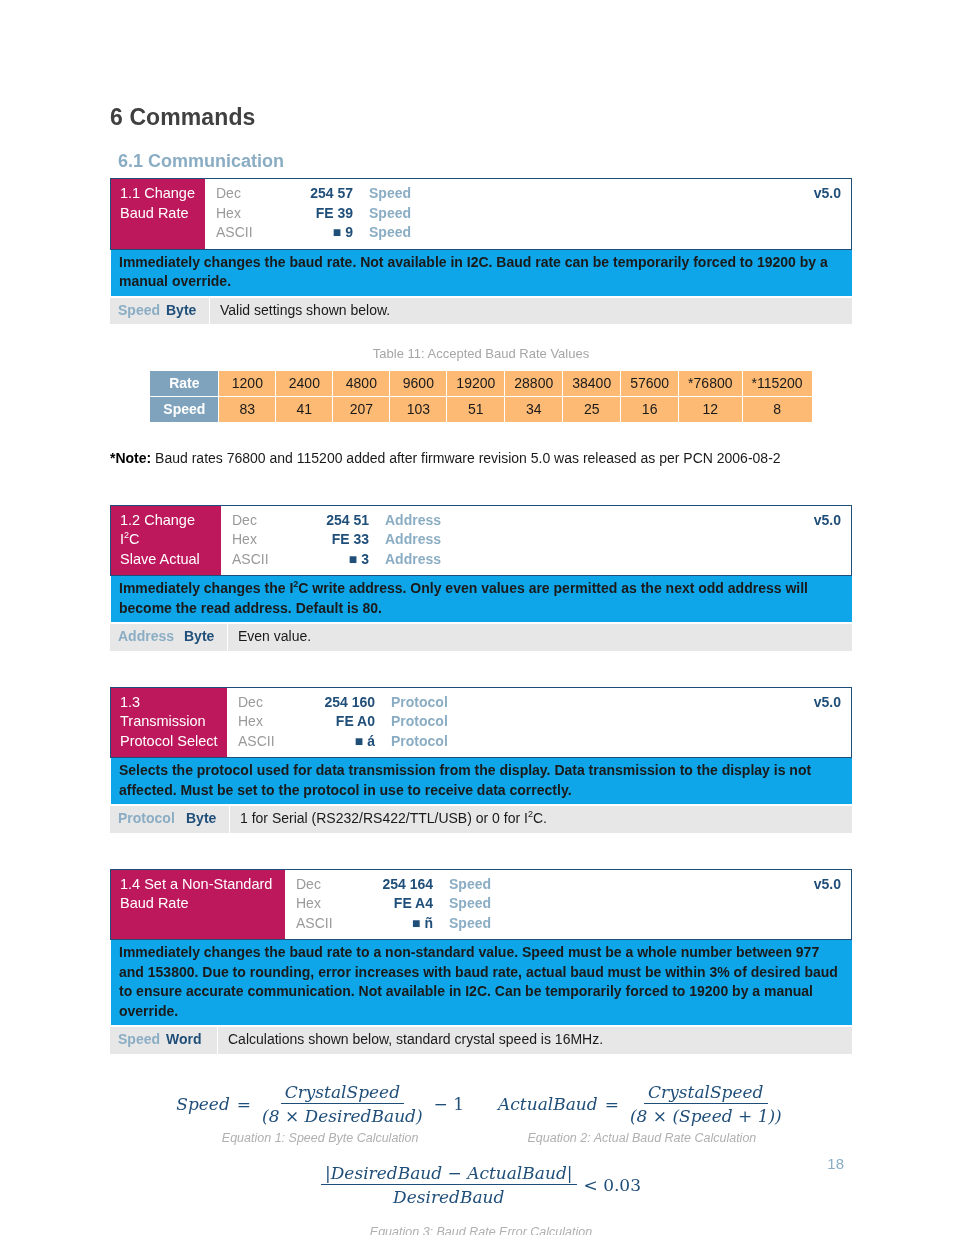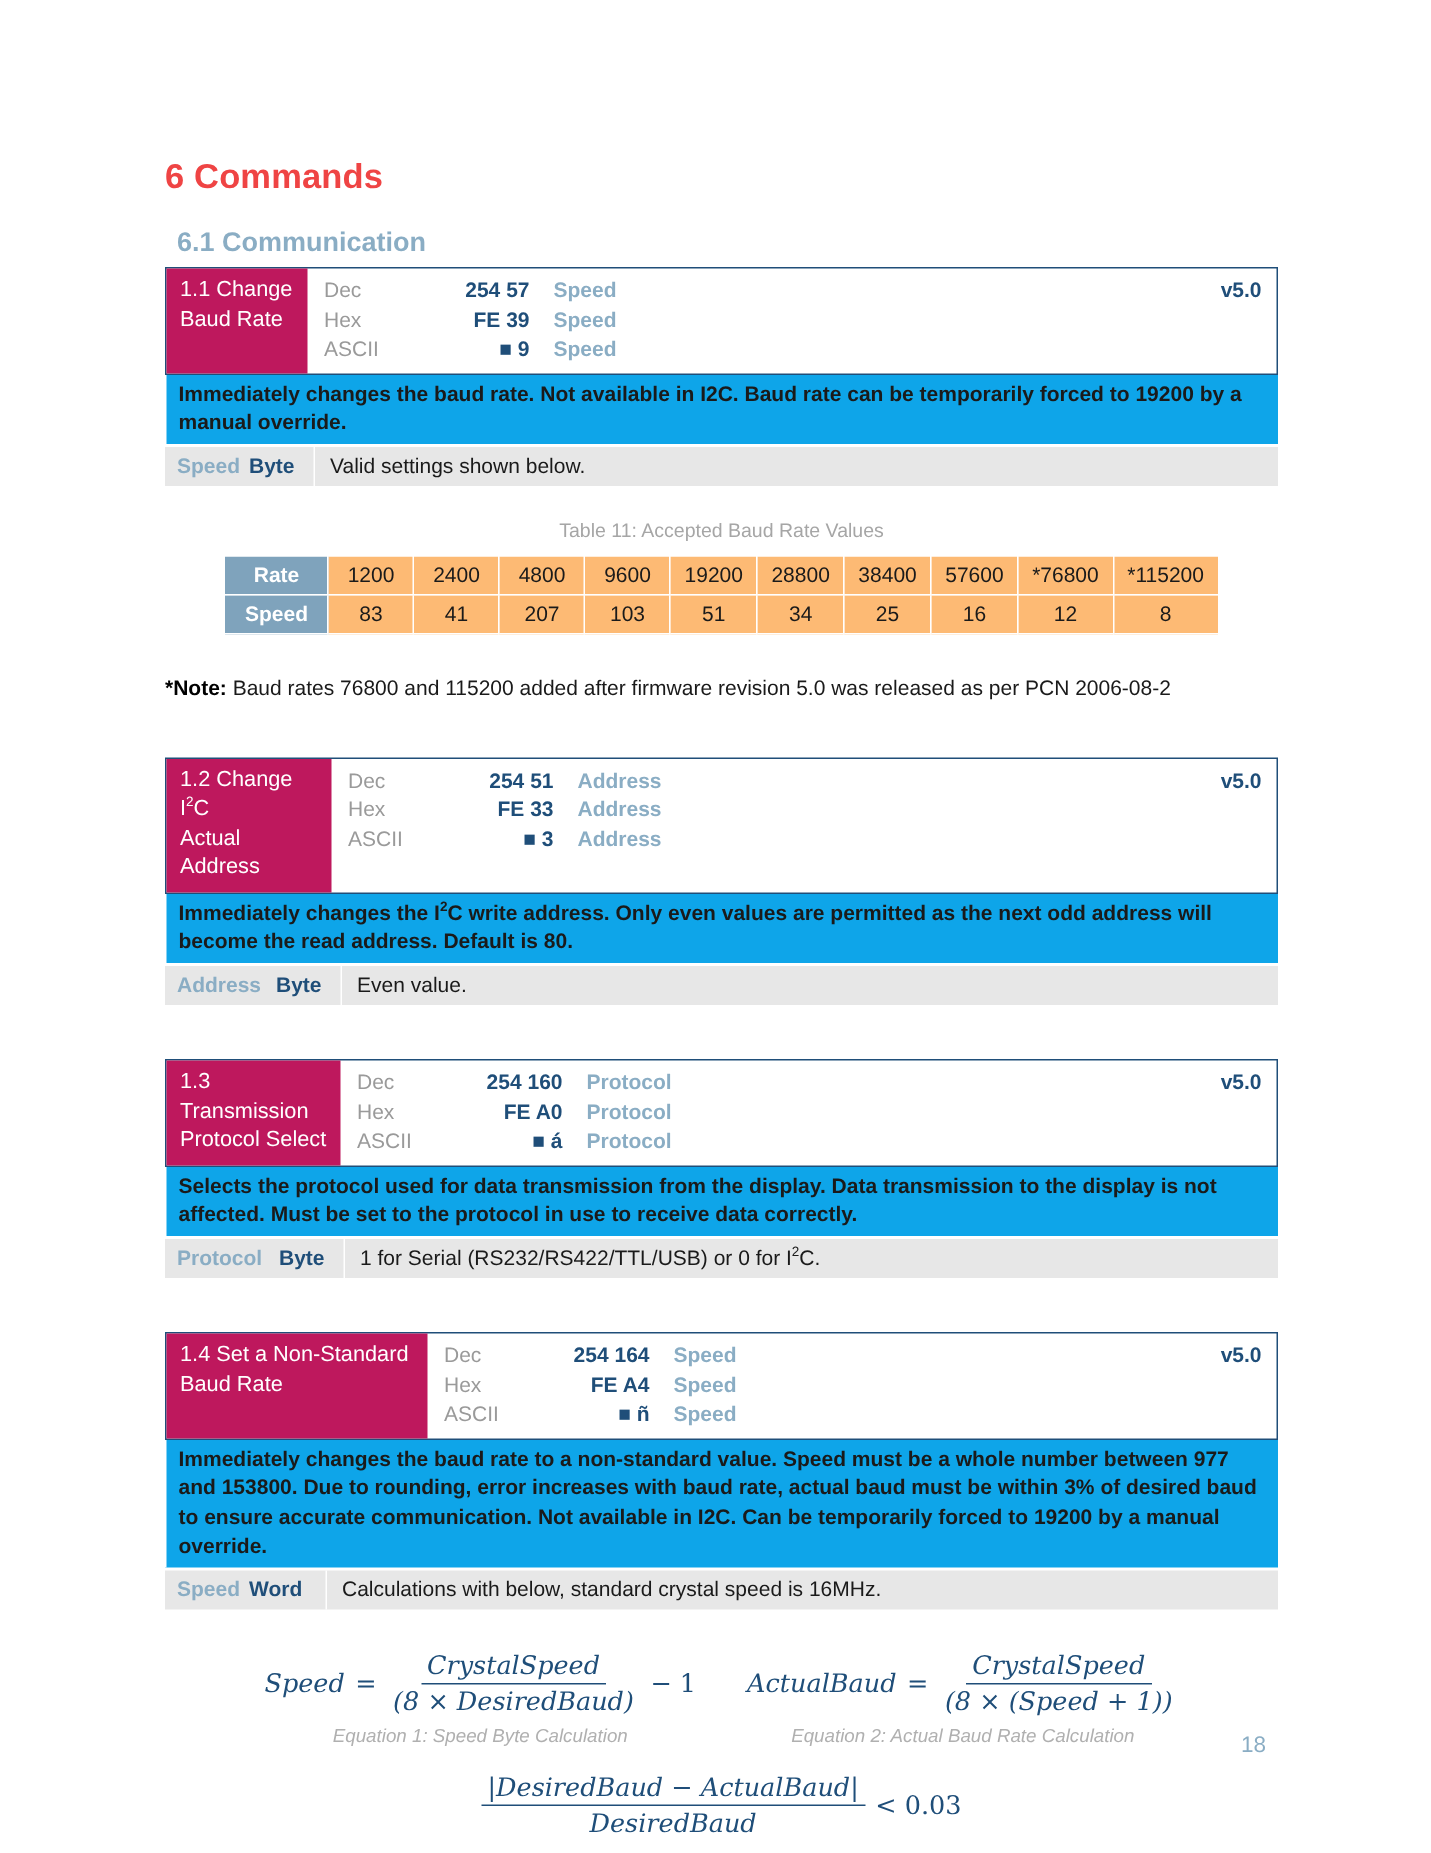--- a/index.html
+++ b/index.html
@@ -25,21 +25,21 @@
     position: absolute;
     left: 110px;
     top: 104px;
     width: 742px;
   }
 
   
   h1.chapter {
     font-size: 23px;
     font-weight: bold;
-    color: #ef4444;
+    color: #404040;
     margin: 0 0 0 0;
     letter-spacing: 0.1px;
   }
   h2.section {
     font-size: 18px;
     font-weight: bold;
     color: #8AADC4;
     margin: 20px 0 6px 8px;
   }
 
@@ -333,21 +333,21 @@
       </table>
 
     <p class="note">
       <b>*Note:</b><span> Baud rates 76800 and 115200 added after firmware revision 5.0 was released as per PCN 2006-08-2</span>
     </p>
 
     <div class="cmd-block" style="margin-top:36px;">
       <div class="cmd-head">
         <div class="cmd-name w2">
           <div><span>1.2 Change I</span><sup class="sup">2</sup><span>C</span></div>
-          <div>Actual Address</div>
+          <div>Slave Actual</div>
         </div>
         <div class="cmd-codes">
           <div class="code-row">
             <span class="code-label">Dec</span>
             <span class="code-val">254 51</span>
             <span class="code-arg">Address</span>
           </div>
           <div class="code-row">
             <span class="code-label">Hex</span>
             <span class="code-val">FE 33</span>
@@ -424,21 +424,21 @@
             <span class="code-val">■ ñ</span>
             <span class="code-arg">Speed</span>
           </div>
           <div class="cmd-ver">v5.0</div>
         </div>
       </div>
       <div class="cmd-desc">Immediately changes the baud rate to a non-standard value.  Speed must be a whole number between 977 and 153800.  Due to rounding, error increases with baud rate, actual baud must be within 3% of desired baud to ensure accurate communication.  Not available in I2C.  Can be temporarily forced to 19200 by a manual override.</div>
       <div class="cmd-params pw4">
         <div class="param-name">Speed</div>
         <div class="param-type">Word</div>
-        <div class="param-desc">Calculations with below, standard crystal speed is 16MHz.</div>
+        <div class="param-desc">Calculations shown below, standard crystal speed is 16MHz.</div>
       </div>
     </div>
 
     <div class="eq-area">
       <div class="eq-row">
         <div class="eq-item">
           <div class="eq-math">
             <span>Speed</span>
             <span class="nonitalic">=</span>
             <span class="frac">

